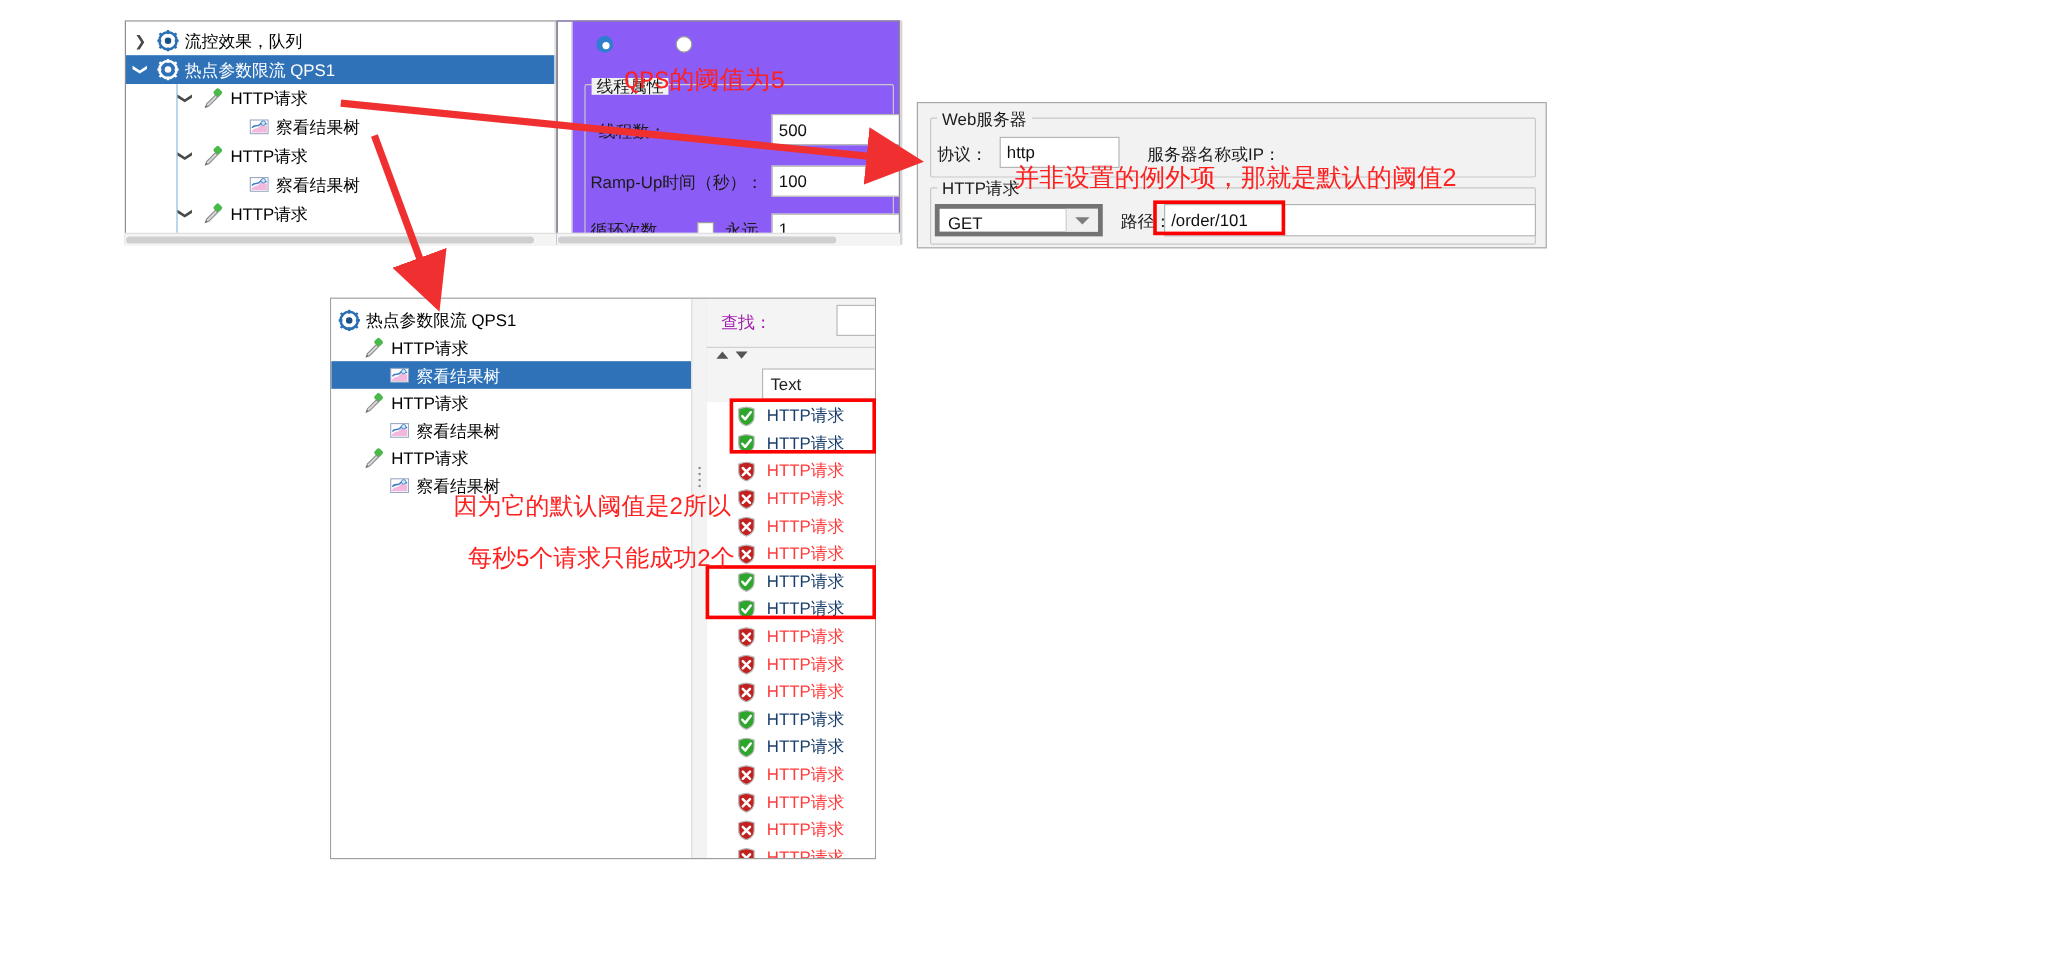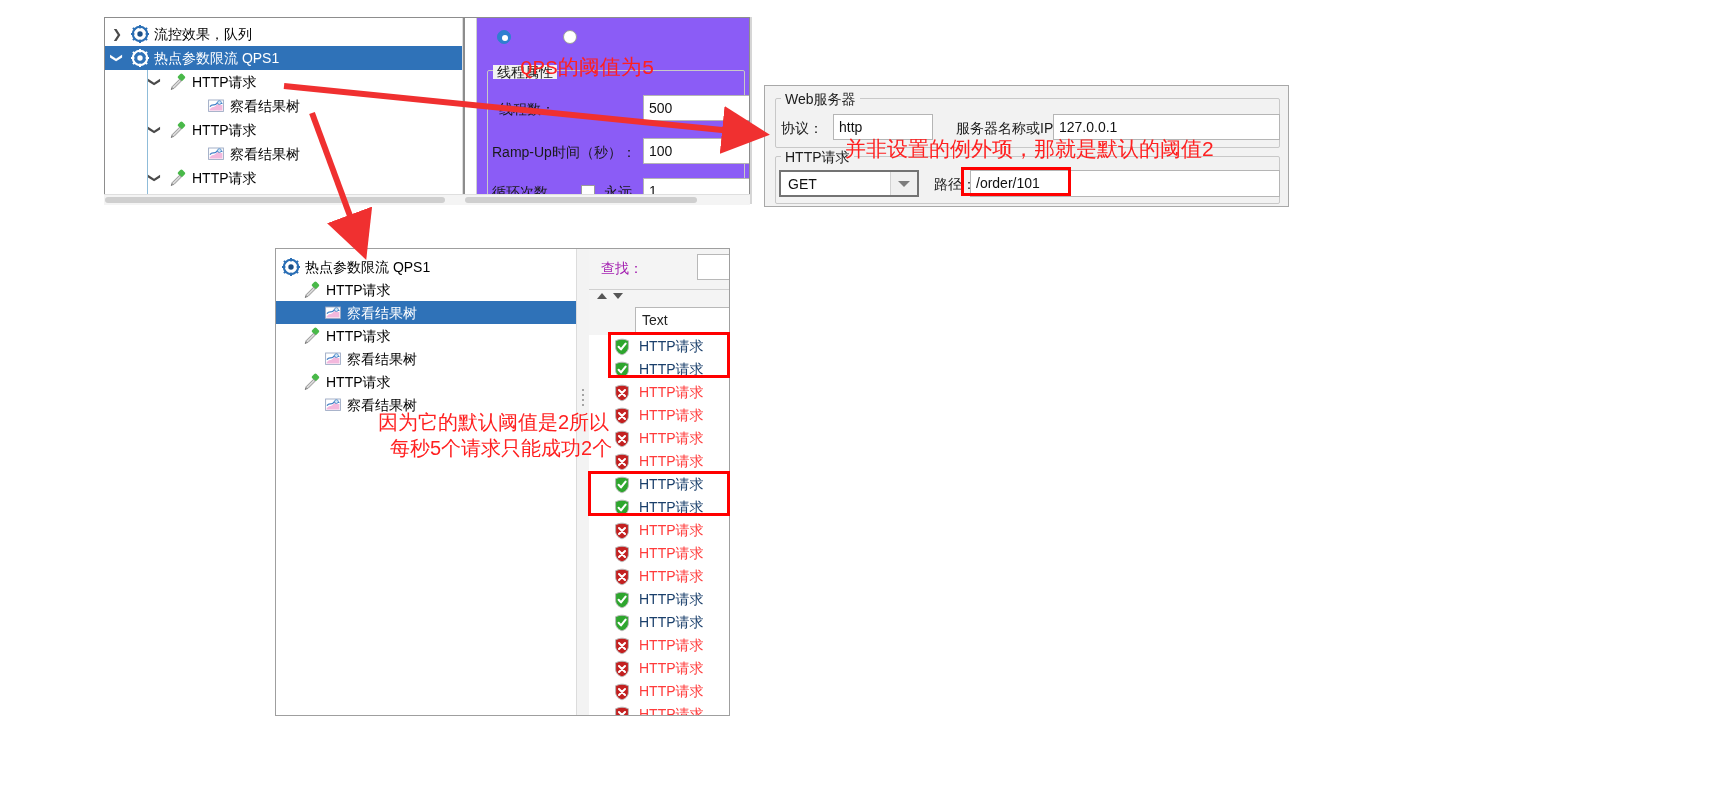--- a/index.html
+++ b/index.html
@@ -144,21 +144,21 @@
     content:"";
     position:absolute;
     left:4px; top:4px;
     width:6px; height:6px;
     border-radius:50%;
     background:#fff;
   }
   .combo {
     position: absolute;
     background: #ffffff;
-    border: 2px solid #737373;
+    border: 4px solid #737373;
     box-sizing: border-box;
     font-size: 14px;
     color: #111;
     line-height: 24px;
     padding-left: 7px;
   }
   .combo .arrowbox {
     position: absolute;
     right: 0; top: 0; bottom: 0;
     width: 26px;
@@ -420,21 +420,20 @@
 
 <div class="panel formpanel" style="left:764px; top:85px; width:525px; height:122px; background:#f2f2f2; border-color:#a8a8a8;">
 
   <div class="group-border" style="left:10px; top:12px; width:505px; height:50px;"></div>
   <div class="group-title" style="left:16px; top:6px;">Web服务器</div>
 
   <div class="flabel" style="left:16px; top:34px;">协议：</div>
   <div class="finput" style="left:68px; top:28px; width:100px; height:26px;">http</div>
 
   <div class="flabel" style="left:191px; top:34px;">服务器名称或IP：</div>
-  <div class="finput" style="left:288px; top:28px; width:227px; height:26px;">127.0.0.1</div>
 
   <div class="group-border" style="left:10px; top:70px; width:505px; height:48px;"></div>
   <div class="group-title" style="left:16px; top:64px;">HTTP请求</div>
 
   <div class="combo" style="left:14px; top:84px; width:140px; height:27px;">
     <span>GET</span>
     <span class="arrowbox">
       <span class="caret-down"></span>
     </span>
   </div>
@@ -736,13 +735,13 @@
   <line x1="284" y1="86" x2="752" y2="133" stroke="#f03030" stroke-width="6" marker-end="url(#ah)"></line>
 
   <line x1="312" y1="113" x2="360" y2="243" stroke="#f03030" stroke-width="6" marker-end="url(#ah)"></line>
 </svg>
 
 <div class="redtext" style="left:520px; top:58px; font-size:21px;font-family:Liberation Mono, monospace;">QPS的阈值为5</div>
 
 <div class="redtext" style="left:845px; top:138px; font-size:21px;">并非设置的例外项，那就是默认的阈值2</div>
 
 <div class="redtext" style="left:378px; top:411px; font-size:20px;">因为它的默认阈值是2所以</div>
-<div class="redtext" style="left:390px; top:437px; font-size:20px;">每秒5个请求只能成功2个</div>
+<div class="redtext" style="left:390px; top:455px; font-size:20px;">每秒5个请求只能成功2个</div>
 
 </body></html>

